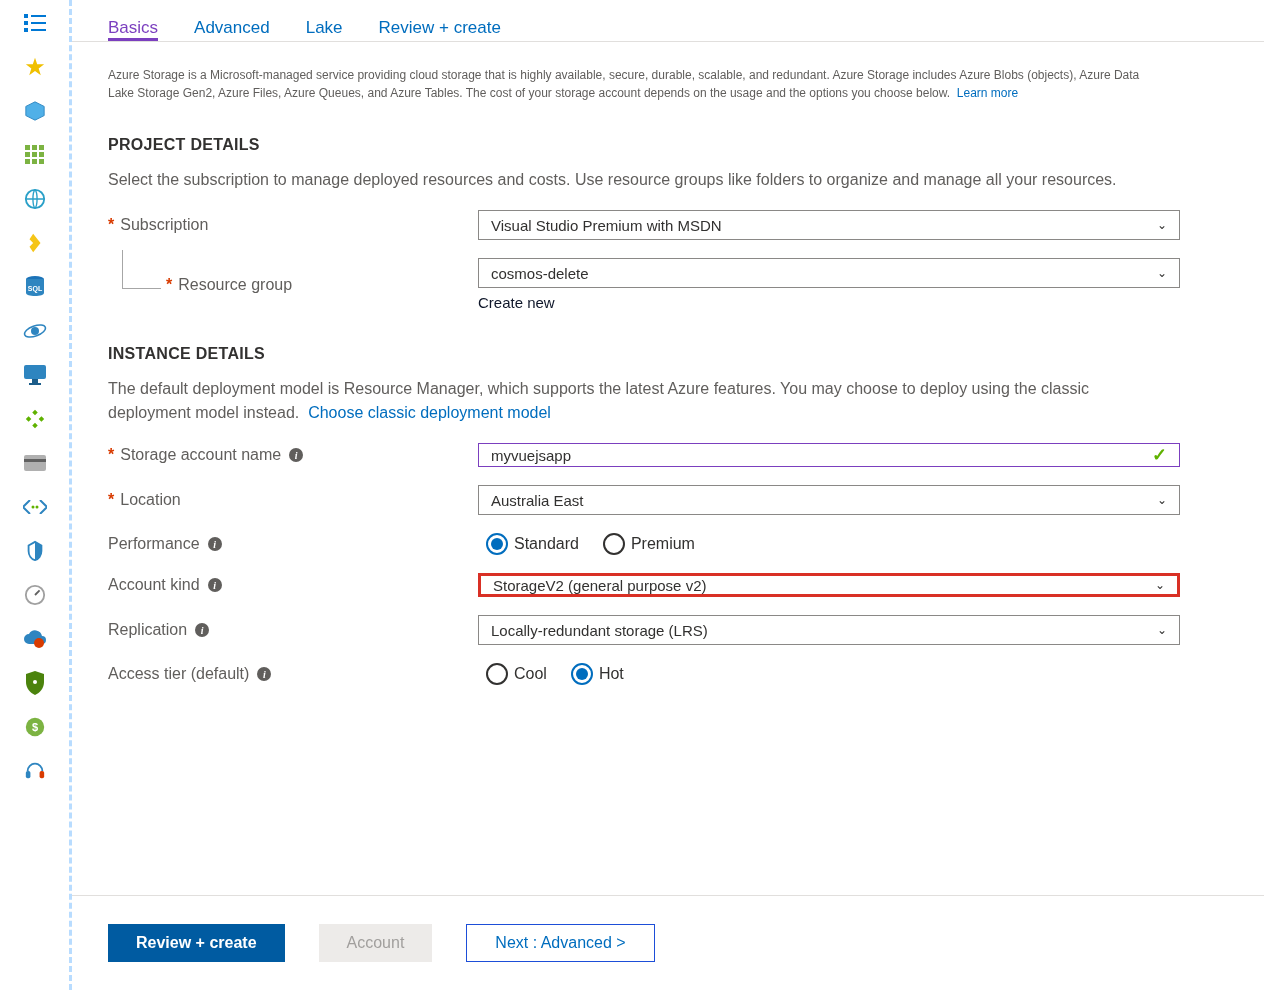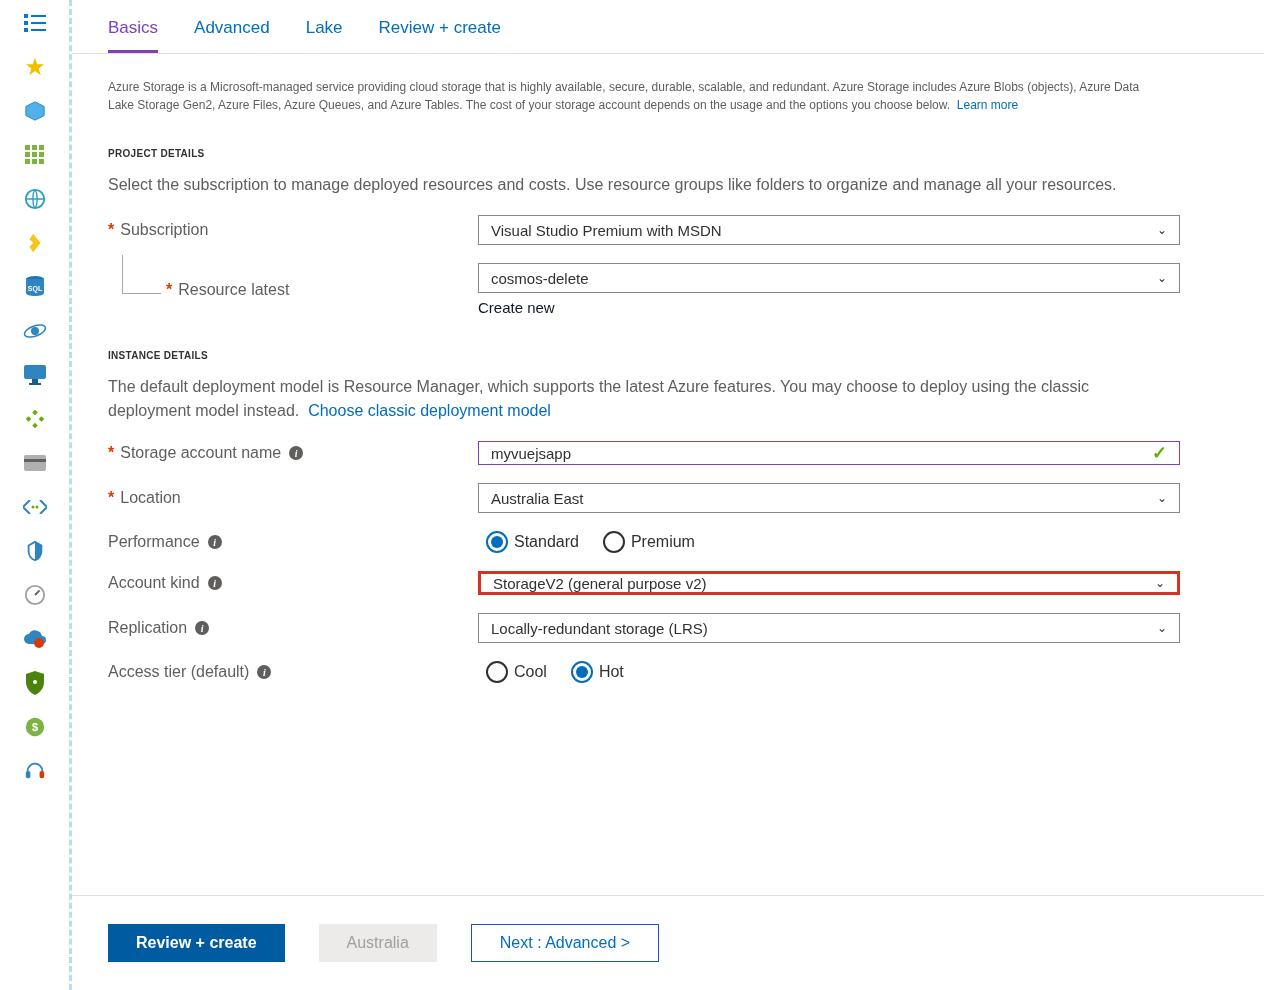--- a/index.html
+++ b/index.html
@@ -37,21 +37,21 @@
   flex-direction: column;
   overflow: hidden;
 }
 .tabs {
   display: flex;
   gap: 36px;
   padding: 0 36px;
   border-bottom: 1px solid #e1dfdd;
 }
 .tab {
-  padding: 18px 0 12px 0;
+  padding: 18px 0 0 0;
   font-size: 17px;
   color: #006dbe;
   cursor: pointer;
   border-bottom: 3px solid transparent;
 }
 .tab.active {
   color: #7b3fbf;
   border-bottom-color: #7b3fbf;
 }
 .content {
@@ -60,21 +60,21 @@
   overflow-y: auto;
 }
 .intro {
   font-size: 12px;
   color: #605e5c;
   line-height: 1.5;
   max-width: 1060px;
 }
 .intro a { color: #006dbe; text-decoration: none; }
 .section-title {
-  font-size: 10px;
+  font-size: 16px;
   font-weight: 600;
   letter-spacing: 0.3px;
   margin-top: 34px;
   margin-bottom: 14px;
   color: #323130;
 }
 .section-desc {
   font-size: 16px;
   color: #605e5c;
   line-height: 1.5;
@@ -336,21 +336,21 @@
         <div class="select">
           <span>Visual Studio Premium with MSDN</span>
           <span class="chevron">⌄</span>
         </div>
       </div>
     </div>
 
     <div class="form-row indent">
       <div class="label-col">
         <span class="req">*</span>
-          <span>Resource latest</span>
+          <span>Resource group</span>
       </div>
       <div class="field-col">
         <div class="select">
           <span>cosmos-delete</span>
           <span class="chevron">⌄</span>
         </div>
         <span class="link-below">Create new</span>
       </div>
     </div>
 
@@ -443,16 +443,16 @@
         <div class="radio-item">
           <span class="radio selected"></span>
           <span class="radio-label">Hot</span>
         </div>
       </div>
     </div>
   </div>
 
   <div class="footer">
     <button class="btn btn-primary">Review + create</button>
-    <button class="btn btn-secondary">Australia</button>
+    <button class="btn btn-secondary">Account</button>
     <button class="btn btn-outline">Next : Advanced &gt;</button>
   </div>
 </div>
 
 </body></html>

